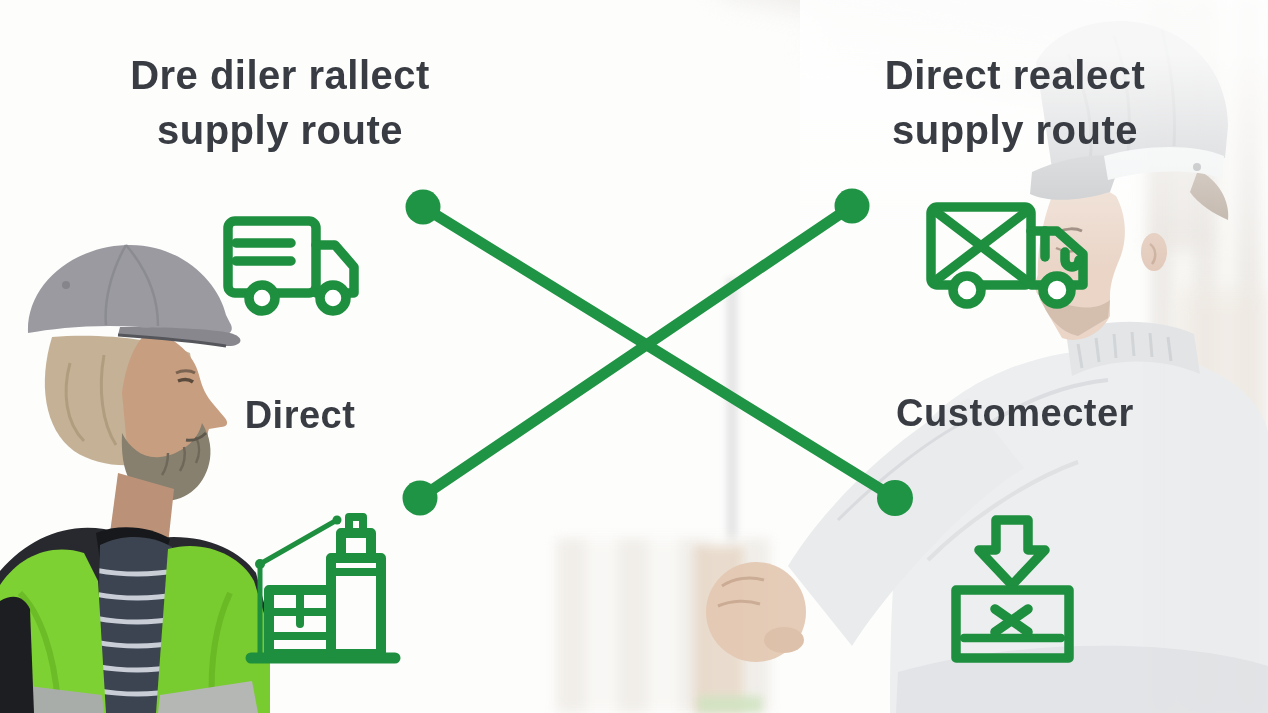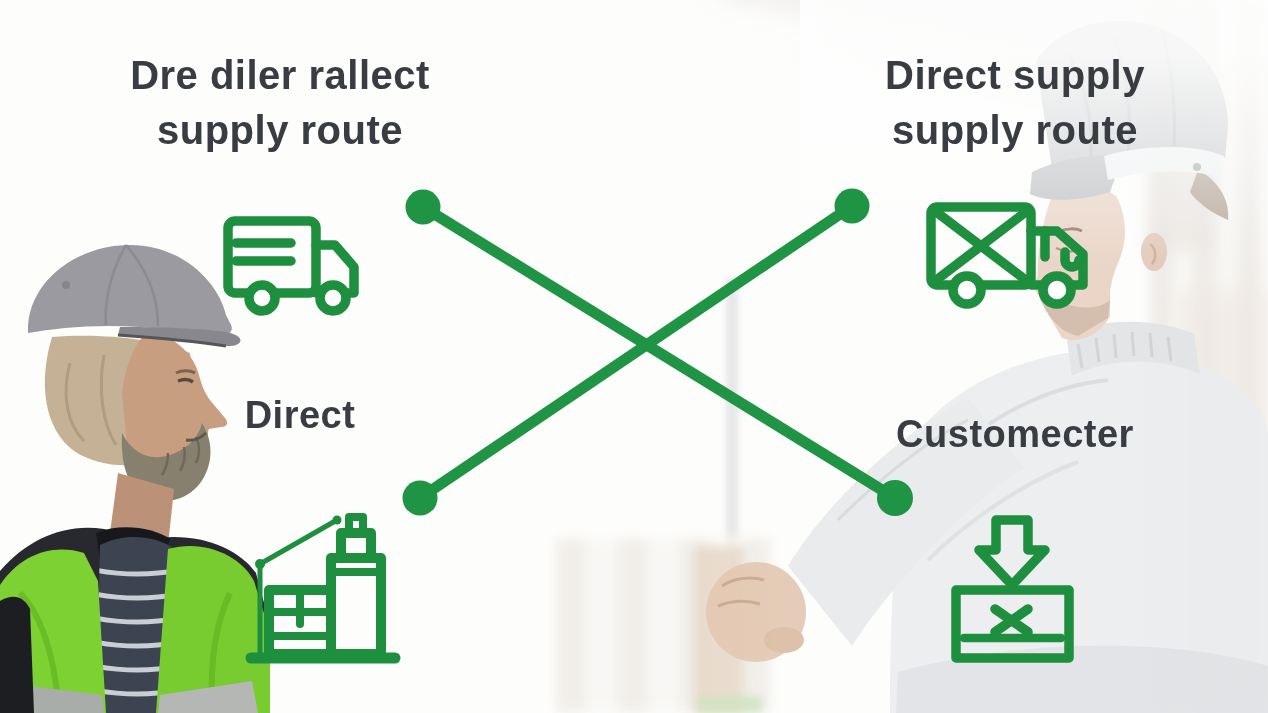--- a/index.html
+++ b/index.html
@@ -33,21 +33,21 @@
     color:#393d43; font-weight:700; font-size:40px; line-height:55px; letter-spacing:.5px;
   }
   .title-left  { left:58px;  top:48px; width:444px; }
   .title-right { left:808px; top:48px; width:414px; }
 
   .node-label {
     position:absolute; z-index:20; text-align:center;
     color:#393d43; font-weight:700; font-size:38px; letter-spacing:.5px;margin-top:44px;
   }
   .label-direct      { left:178px; top:350px; width:244px; }
-  .label-customecter { left:856px; top:369px; width:318px; }
+  .label-customecter { left:856px; top:348px; width:318px; }
 
   .icon { position:absolute; z-index:20; }
   .icon-truck-left  { left:221px; top:214px; }
   .icon-crane       { left:243px; top:506px; }
   .icon-truck-right { left:924px; top:200px; }
   .icon-box         { left:948px; top:512px; }
 
   #connector { position:absolute; left:0; top:0; z-index:25; }
   #person-left  { position:absolute; left:0; top:233px; z-index:8; }
   #person-right { position:absolute; left:638px; top:0; z-index:5; opacity:.93; }
@@ -156,21 +156,21 @@
       <path d="M118 102 C 160 105 200 109 226 113" stroke="#55565b" stroke-width="3" fill="none"></path>
       <circle cx="66" cy="52" r="4" fill="#85858b"></circle>
     </g>
   </svg>
 
   <div class="title title-left">
     <div>Dre diler rallect</div>
     <div>supply route</div>
   </div>
   <div class="title title-right">
-    <div>Direct supply</div>
+    <div>Direct realect</div>
     <div>supply route</div>
   </div>
 
   <svg class="icon icon-truck-left" width="150" height="106" viewBox="0 0 150 106">
     <g stroke="#1e8e3f" stroke-width="9.5" fill="none" stroke-linejoin="round" stroke-linecap="round">
       <rect x="7" y="7" width="88" height="72" rx="7"></rect>
       <path d="M15 29 H70 M15 47 H70"></path>
       <path d="M95 31 H114 L133 53 V79 H95"></path>
       <circle cx="41" cy="84" r="13" fill="#ffffff"></circle>
       <circle cx="112" cy="84" r="13" fill="#ffffff"></circle>

